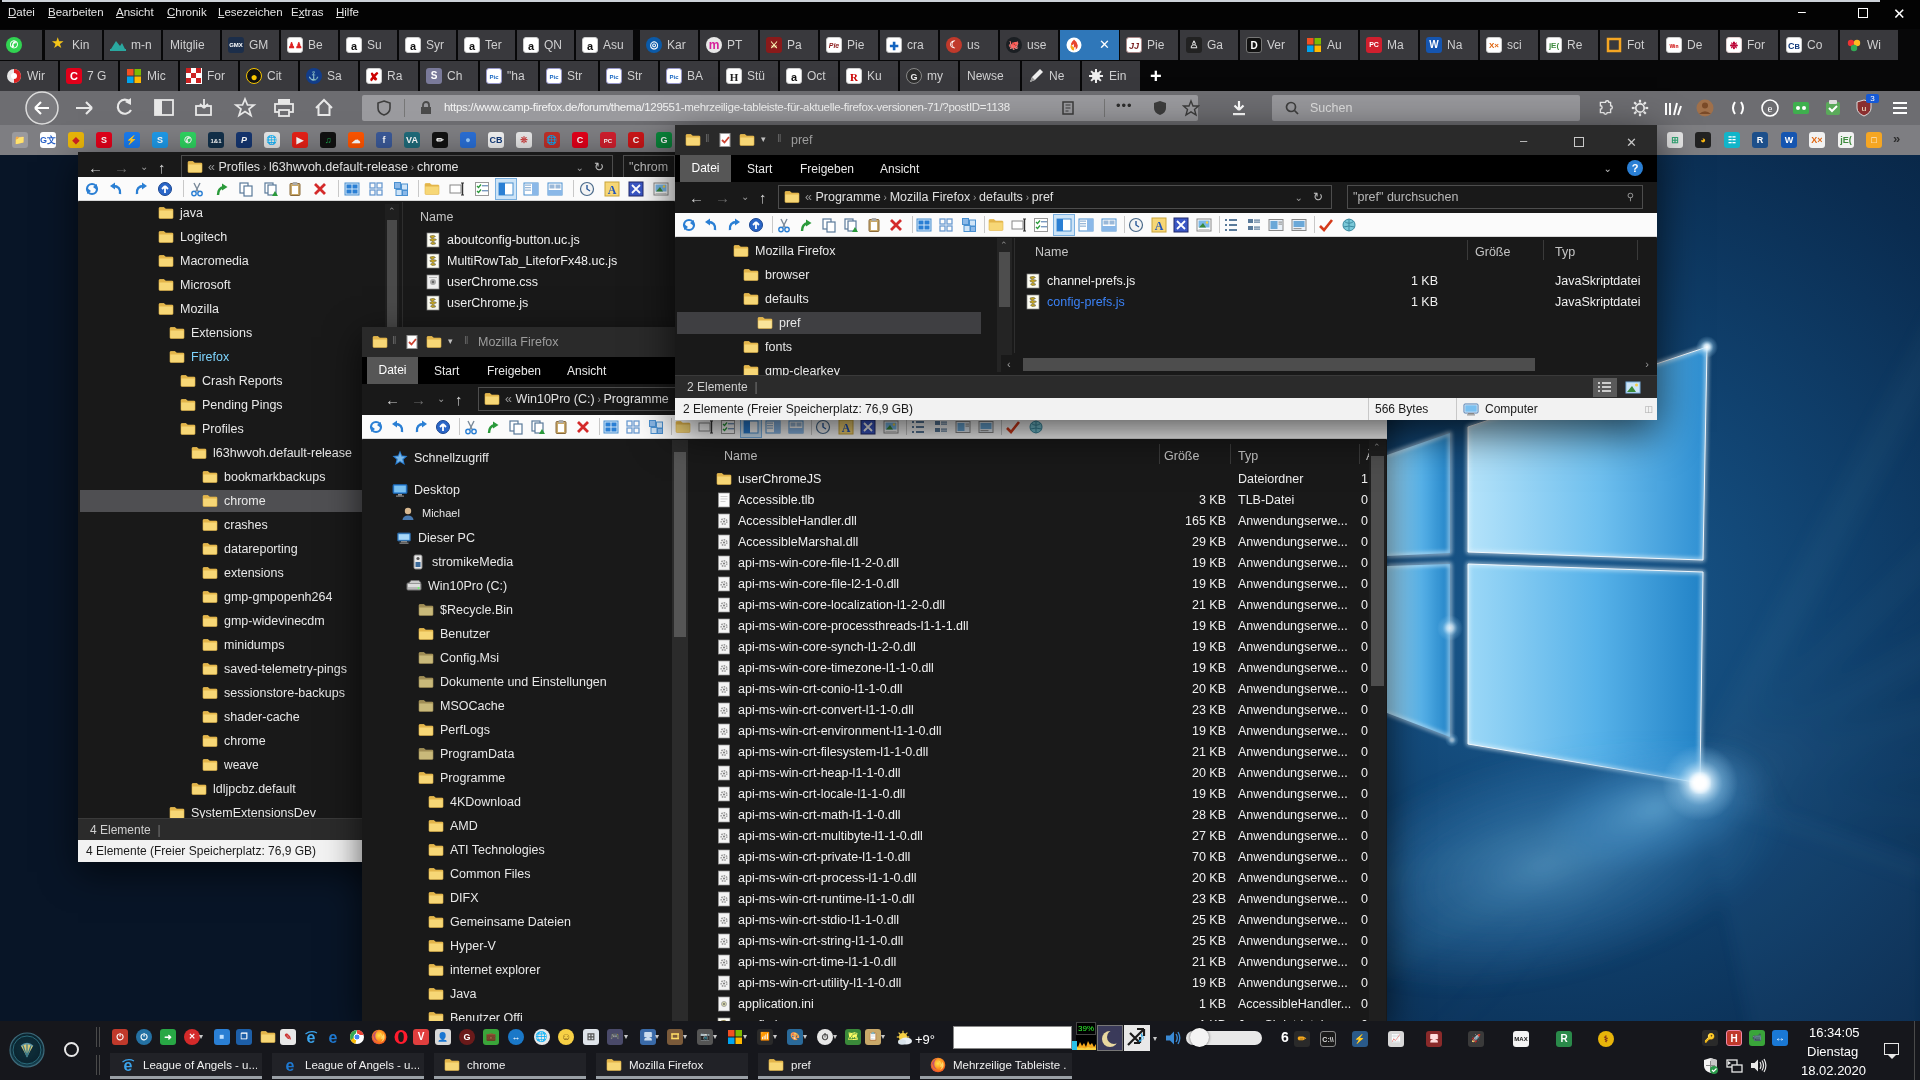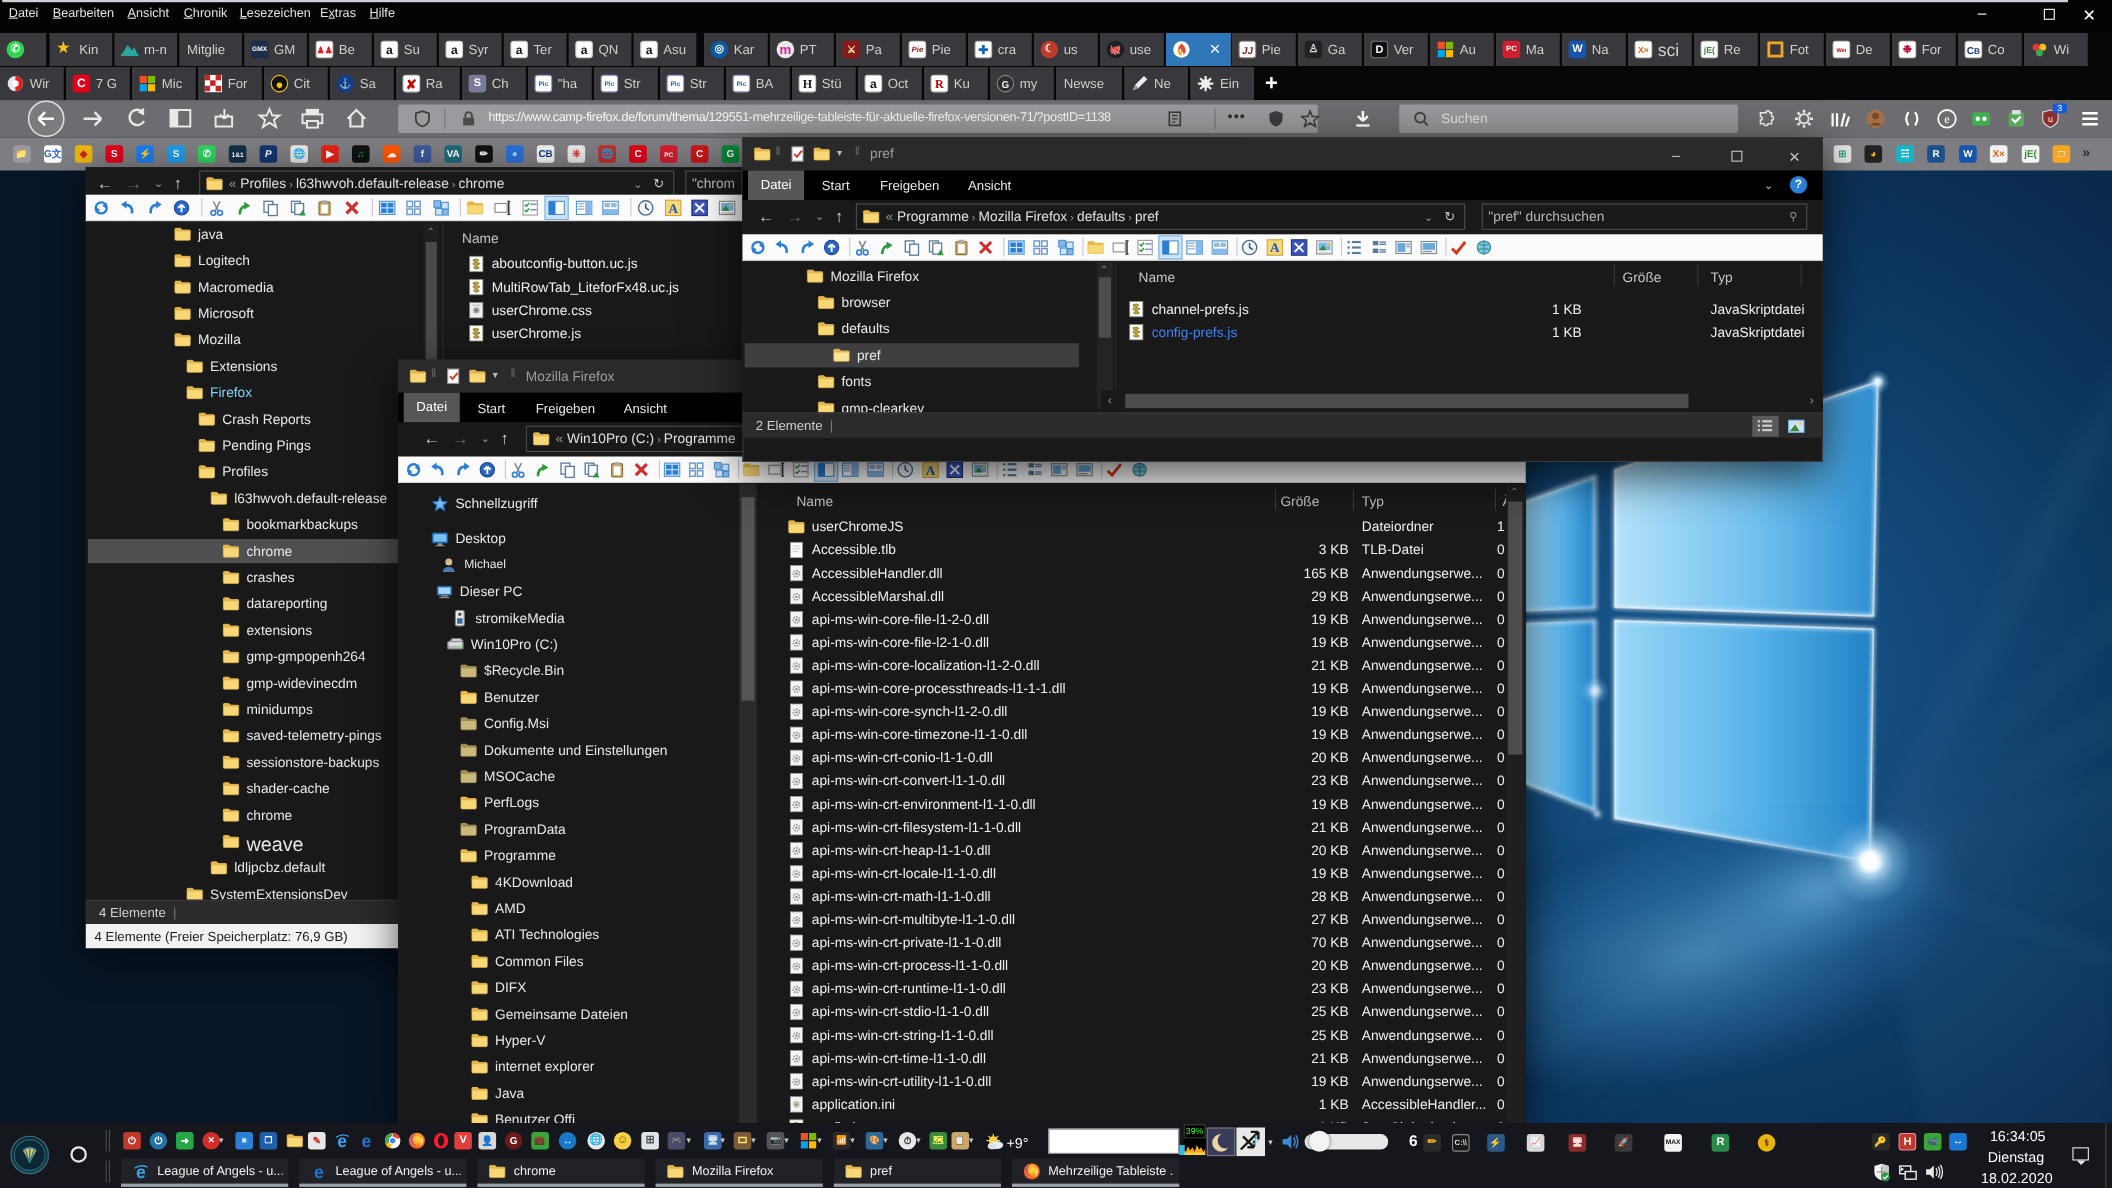--- a/index.html
+++ b/index.html
@@ -256,21 +256,21 @@
 <div class="ab" style="left:1420px;top:1px;width:58px;height:30px;background:#39393d;overflow:hidden">
         <div class="ab" style="left:6px;top:7px;width:16px;height:16px">
           <div style="position:absolute;left:0px;top:0px;width:16px;height:16px;background:#1555b0;border-radius:3px;color:#fff;font-size:10px;font-weight:bold;text-align:center;line-height:16px;overflow:hidden">W</div>
         </div>
         <div class="tx" style="left:27px;top:8px;color:#cfcfd0;font-size:12px">Na</div>
       </div>
 <div class="ab" style="left:1480px;top:1px;width:58px;height:30px;background:#39393d;overflow:hidden">
         <div class="ab" style="left:6px;top:7px;width:16px;height:16px">
           <div style="position:absolute;left:0px;top:0px;width:16px;height:16px;background:#fff;border-radius:3px;border:1px solid #ccc;color:#fff;font-size:8px;font-weight:bold;text-align:center;line-height:16px;overflow:hidden"><span style="color:#e06610">X×</span></div>
         </div>
-        <div class="tx" style="left:27px;top:8px;color:#cfcfd0;font-size:16px">sci</div>
+        <div class="tx" style="left:27px;top:8px;color:#cfcfd0;font-size:12px">sci</div>
       </div>
 <div class="ab" style="left:1540px;top:1px;width:58px;height:30px;background:#39393d;overflow:hidden">
         <div class="ab" style="left:6px;top:7px;width:16px;height:16px">
           <div style="position:absolute;left:0px;top:0px;width:16px;height:16px;background:#fff;border-radius:3px;border:1px solid #ccc;color:#fff;font-size:8px;font-weight:bold;text-align:center;line-height:16px;overflow:hidden"><span style="color:#3d8a3d">jE(</span></div>
         </div>
         <div class="tx" style="left:27px;top:8px;color:#cfcfd0;font-size:12px">Re</div>
       </div>
 <div class="ab" style="left:1600px;top:1px;width:58px;height:30px;background:#39393d;overflow:hidden">
         <div class="ab" style="left:6px;top:7px;width:16px;height:16px"><svg width="16" height="16" viewBox="0 0 16 16" style="">
             <rect x="2" y="2" width="12" height="12" fill="none" stroke="#f5a623" stroke-width="2.5"></rect>
@@ -850,21 +850,21 @@
       <div class="tx" style="left:146px;top:508px;color:#e8e8e8;font-size:12.5px">shader-cache</div>
 <div class="ab" style="left:124px;top:531px;width:16px;height:16px"><svg width="16" height="16" viewBox="0 0 16 16" style="">
           <path d="M1 3.5 Q1 2.5 2 2.5 L6 2.5 L7.5 4 L14 4 Q15 4 15 5 L15 12.5 Q15 13.5 14 13.5 L2 13.5 Q1 13.5 1 12.5 Z" fill="#f7d776" stroke="#e3b54a" stroke-width=".6"></path>
           <path d="M1 5.5 L15 5.5 L15 5 Q15 4 14 4 L7.5 4 L6 2.5 L2 2.5 Q1 2.5 1 3.5 Z" fill="#e3b54a"></path>
         </svg></div>
       <div class="tx" style="left:146px;top:532px;color:#e8e8e8;font-size:12.5px">chrome</div>
 <div class="ab" style="left:124px;top:555px;width:16px;height:16px"><svg width="16" height="16" viewBox="0 0 16 16" style="">
           <path d="M1 3.5 Q1 2.5 2 2.5 L6 2.5 L7.5 4 L14 4 Q15 4 15 5 L15 12.5 Q15 13.5 14 13.5 L2 13.5 Q1 13.5 1 12.5 Z" fill="#f7d776" stroke="#e3b54a" stroke-width=".6"></path>
           <path d="M1 5.5 L15 5.5 L15 5 Q15 4 14 4 L7.5 4 L6 2.5 L2 2.5 Q1 2.5 1 3.5 Z" fill="#e3b54a"></path>
         </svg></div>
-      <div class="tx" style="left:146px;top:556px;color:#e8e8e8;font-size:18px">weave</div>
+      <div class="tx" style="left:146px;top:556px;color:#e8e8e8;font-size:12px">weave</div>
 <div class="ab" style="left:113px;top:579px;width:16px;height:16px"><svg width="16" height="16" viewBox="0 0 16 16" style="">
           <path d="M1 3.5 Q1 2.5 2 2.5 L6 2.5 L7.5 4 L14 4 Q15 4 15 5 L15 12.5 Q15 13.5 14 13.5 L2 13.5 Q1 13.5 1 12.5 Z" fill="#f7d776" stroke="#e3b54a" stroke-width=".6"></path>
           <path d="M1 5.5 L15 5.5 L15 5 Q15 4 14 4 L7.5 4 L6 2.5 L2 2.5 Q1 2.5 1 3.5 Z" fill="#e3b54a"></path>
         </svg></div>
       <div class="tx" style="left:135px;top:580px;color:#e8e8e8;font-size:12.5px">ldljpcbz.default</div>
 <div class="ab" style="left:91px;top:603px;width:16px;height:16px"><svg width="16" height="16" viewBox="0 0 16 16" style="">
           <path d="M1 3.5 Q1 2.5 2 2.5 L6 2.5 L7.5 4 L14 4 Q15 4 15 5 L15 12.5 Q15 13.5 14 13.5 L2 13.5 Q1 13.5 1 12.5 Z" fill="#f7d776" stroke="#e3b54a" stroke-width=".6"></path>
           <path d="M1 5.5 L15 5.5 L15 5 Q15 4 14 4 L7.5 4 L6 2.5 L2 2.5 Q1 2.5 1 3.5 Z" fill="#e3b54a"></path>
         </svg></div>
       <div class="tx" style="left:113px;top:604px;color:#e8e8e8;font-size:12.5px">SystemExtensionsDev</div>
@@ -1798,20 +1798,34 @@
             <rect x="5" y="5" width="9" height="2"></rect>
             <rect x="1" y="9" width="2" height="2"></rect>
             <rect x="5" y="9" width="9" height="2"></rect>
           </g>
         </svg></div>
 <div class="ab" style="left:950px;top:5px;width:16px;height:13px"><svg width="16" height="13" viewBox="0 0 16 13" style="">
           <rect x="1" y="1" width="14" height="11" fill="#cde4f7" stroke="#7ab0e0"></rect>
           <polygon points="2,11 7,5 11,11" fill="#3a8a3a"></polygon>
           <circle cx="11.5" cy="4" r="1.5" fill="#f7d045"></circle>
         </svg></div>
+</div>
+<div class="ab" style="left:0;top:273px;width:982px;height:22px;background:#f2f2f2">
+<div class="tx" style="left:8px;top:4px;color:#1a1a1a;font-size:12px">2 Elemente (Freier Speicherplatz: 76,9 GB)</div>
+<div class="ab" style="left:693px;top:0;width:1px;height:22px;background:#c8c8c8"></div>
+<div class="tx" style="left:700px;top:4px;color:#1a1a1a;font-size:12px">566 Bytes</div>
+<div class="ab" style="left:781px;top:0;width:1px;height:22px;background:#c8c8c8"></div>
+<div class="ab" style="left:788px;top:3px;width:16px;height:16px"><svg width="16" height="16" viewBox="0 0 16 16" style="">
+          <rect x="1" y="3" width="14" height="9" rx="1" fill="#fff" stroke="#4a7ab0"></rect>
+          <rect x="2.2" y="4.2" width="11.6" height="6.6" fill="#7ac0f0"></rect>
+          <rect x="5" y="12" width="6" height="1.2" fill="#888"></rect>
+          <rect x="4" y="13.4" width="8" height="1" fill="#888"></rect>
+        </svg></div>
+<div class="tx" style="left:810px;top:4px;color:#1a1a1a;font-size:12px">Computer</div>
+<div class="tx" style="right:4px;top:6px;color:#aaa;font-size:9px">◫</div>
 </div>
 </div>
 <div class="ab" id="task" style="left:0;top:1021px;width:1920px;height:59px;background:#16171c">
 <div class="ab" style="left:9px;top:11px;width:36px;height:36px"><svg width="36" height="36" viewBox="0 0 36 36" style="">
 <defs>
           <radialGradient id="orbg" cx="50%" cy="45%" r="55%">
 <stop offset="0%" stop-color="#0e3442"></stop>
             <stop offset="75%" stop-color="#0b2530"></stop>
             <stop offset="100%" stop-color="#1a4a5a"></stop>
           </radialGradient>

